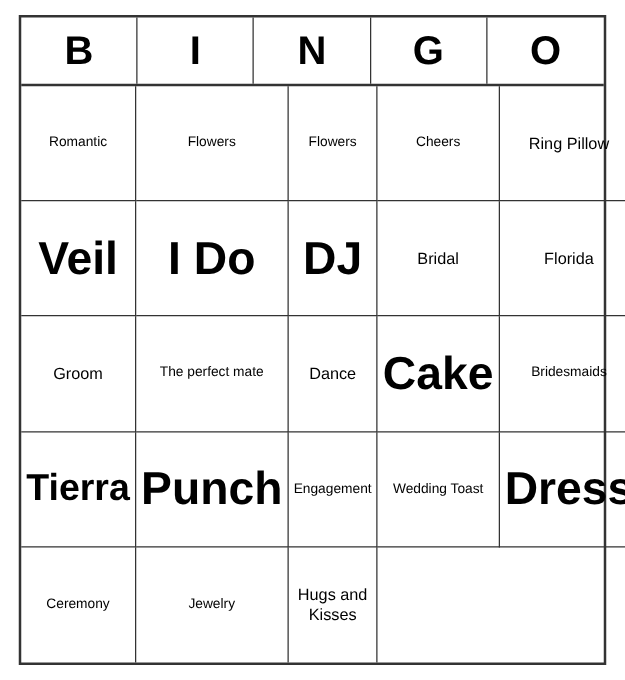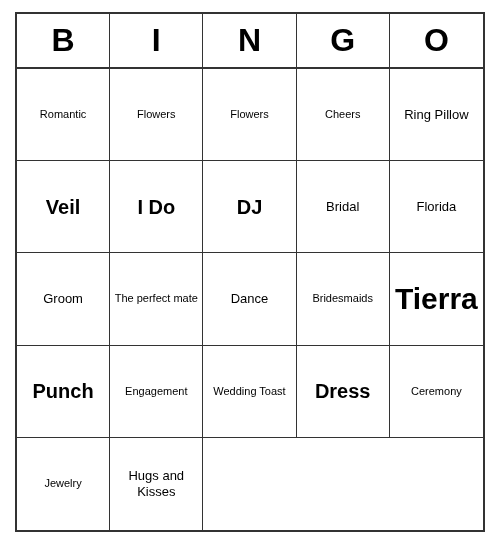--- a/index.html
+++ b/index.html
@@ -78,21 +78,21 @@
     .medium-text {
       font-size: 13px;
     }
 
     .large-text {
       font-size: 30px;
       font-weight: bold;
     }
 
     .xlarge-text {
-      font-size: 20px;
+      font-size: 37px;
       font-weight: bold;
     }
 
     .free-text {
       font-size: 20px;
       font-weight: bold;
     }
   </style>
 </head>
 <body>
@@ -141,20 +141,23 @@
       <div class="bingo-cell">
         <span class="medium-text">Groom</span>
       </div>
       <div class="bingo-cell">
         <span class="small-text">The perfect mate</span>
       </div>
       <div class="bingo-cell">
         <span class="medium-text">Dance</span>
       </div>
       <div class="bingo-cell">
+        <span class="xlarge-text">Cake</span>
+      </div>
+      <div class="bingo-cell">
         <span class="small-text">Bridesmaids</span>
       </div>
       <div class="bingo-cell">
         <span class="large-text">Tierra</span>
       </div>
       <div class="bingo-cell">
         <span class="xlarge-text">Punch</span>
       </div>
       <div class="bingo-cell">
         <span class="small-text">Engagement</span>

